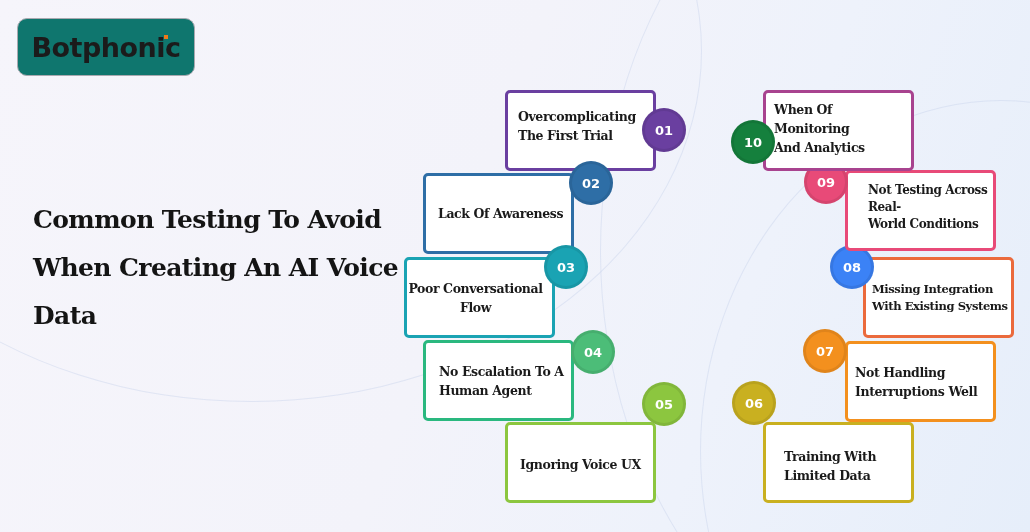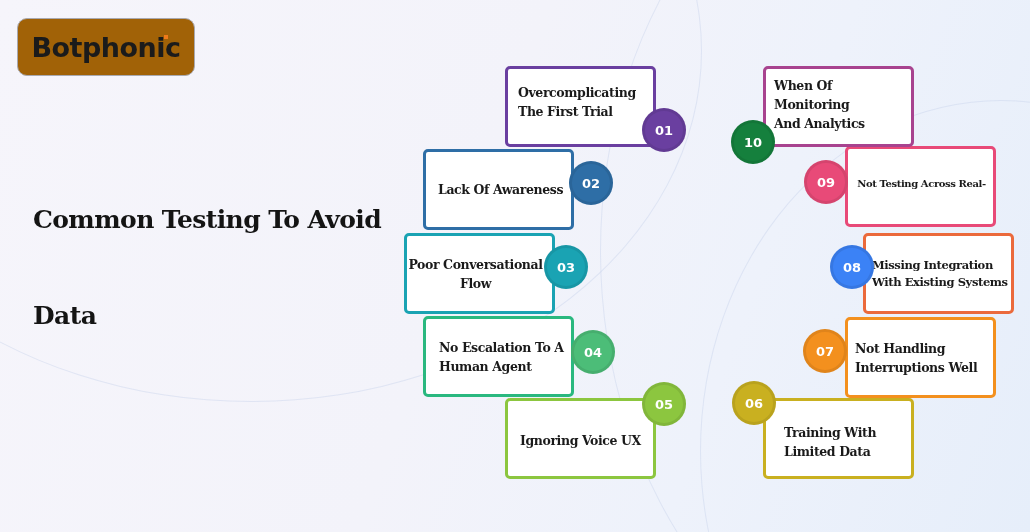--- a/index.html
+++ b/index.html
@@ -4,39 +4,39 @@
 <style>
   html, body { margin: 0; padding: 0; }
   body {
     width: 1030px; height: 532px; overflow: hidden; position: relative;
     background: linear-gradient(110deg, #f6f5fb 0%, #f3f3fa 45%, #eef2fb 70%, #e6eefa 100%);
     font-family: "DejaVu Serif", serif;
   }
   .bg-swirl { position: absolute; border-radius: 50%; border: 1px solid rgba(200,210,235,0.45); pointer-events: none; }
   .logo-box {
     position: absolute; left: 17px; top: 18px; width: 178px; height: 58px;
-    border: 1px solid #a9a9b0; border-radius: 10px; background: #a16207;
+    border: 1px solid #a9a9b0; border-radius: 10px; background: #0f766e;
     box-sizing: border-box; display: flex; align-items: center; justify-content: center;
   }
   .logo-text {
     font-family: "DejaVu Sans", sans-serif; font-weight: bold; font-size: 27px;
     color: #1b1b1b; letter-spacing: -0.5px; position: relative;
   }
   .logo-dot { position: absolute; width: 4px; height: 4px; background: #f07a1a; right: 13px; top: 3px; }
   .title {
     position: absolute; left: 33px; top: 196px; width: 380px;
     font-family: "DejaVu Serif", serif; font-weight: bold; font-size: 25px;
     line-height: 48px; color: #141414; letter-spacing: -0.6px; margin: 0;
   }
   .card {
     position: absolute; width: 151px; height: 81px; box-sizing: border-box;
     background: #ffffff; border: 3px solid; border-radius: 5px;
     display: flex; align-items: center;
     font-family: "DejaVu Serif", serif; font-weight: bold; font-size: 12.5px;
-    line-height: 19px; color: #1a1a1a; letter-spacing: -0.4px;
+    line-height: 19px; color: #1a1a1a; letter-spacing: -0.4px; margin-top: 24px;
   }
   .card span { display: block; }
   .badge {
     position: absolute; width: 44px; height: 44px; border-radius: 50%;
     display: flex; align-items: center; justify-content: center;
     color: #ffffff; font-family: "DejaVu Sans", sans-serif; font-weight: bold; font-size: 13px;
     box-shadow: inset 0 0 0 3px rgba(0,0,0,0.08);
   }
 </style>
 </head>
@@ -48,21 +48,21 @@
 
 <div class="logo-box">
   <span class="logo-text">
     <span>Botphonic</span>
     <span class="logo-dot"></span>
   </span>
 </div>
 
 <h1 class="title">
   <span>Common Testing To Avoid</span><br>
-  <br>
+  <span>When Creating An AI Voice</span><br>
   <span>Data</span>
 </h1>
 
 <div class="card" style="left:505px; top:66px; border-color:#6a3fa0; padding-left:10px; padding-bottom:10px;">
   <div>
       <span>Overcomplicating</span>
       <span>The First Trial</span>
     </div>
 </div>
 <div class="badge" style="left:642px; top:108px; background:#6a3fa0;">01</div>
@@ -114,23 +114,24 @@
 <div class="badge" style="left:803px; top:329px; background:#f3901e;">07</div>
 
 <div class="card" style="left:863px; top:233px; border-color:#eb6a3c; padding-left:6px; font-size:11.5px; line-height:17px;">
   <div>
       <span>Missing Integration</span>
       <span>With Existing Systems</span>
     </div>
 </div>
 <div class="badge" style="left:830px; top:245px; background:#3b82f6;">08</div>
 
-<div class="card" style="left:845px; top:146px; border-color:#e84a78; padding-left:2px; padding-bottom:6px; font-size:10px; line-height:17px;justify-content:center;">
+<div class="card" style="left:845px; top:146px; border-color:#e84a78; padding-left:20px; padding-bottom:6px; font-size:12px; line-height:17px;">
   <div>
       <span>Not Testing Across Real-</span>
+      <span>World Conditions</span>
     </div>
 </div>
 <div class="badge" style="left:804px; top:160px; background:#e84a78;">09</div>
 
 <div class="card" style="left:763px; top:66px; border-color:#a8438f; padding-left:8px; padding-bottom:4px;">
   <div>
       <span>When Of Monitoring</span>
       <span>And Analytics</span>
     </div>
 </div>

